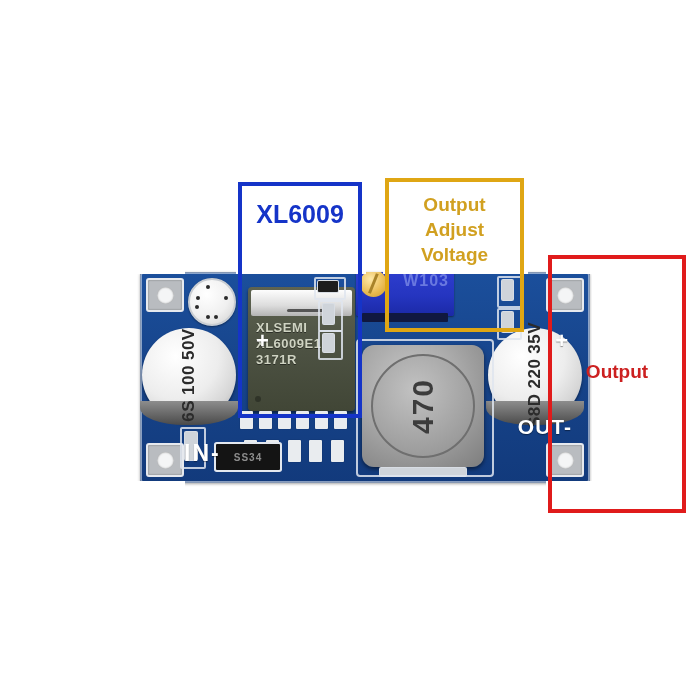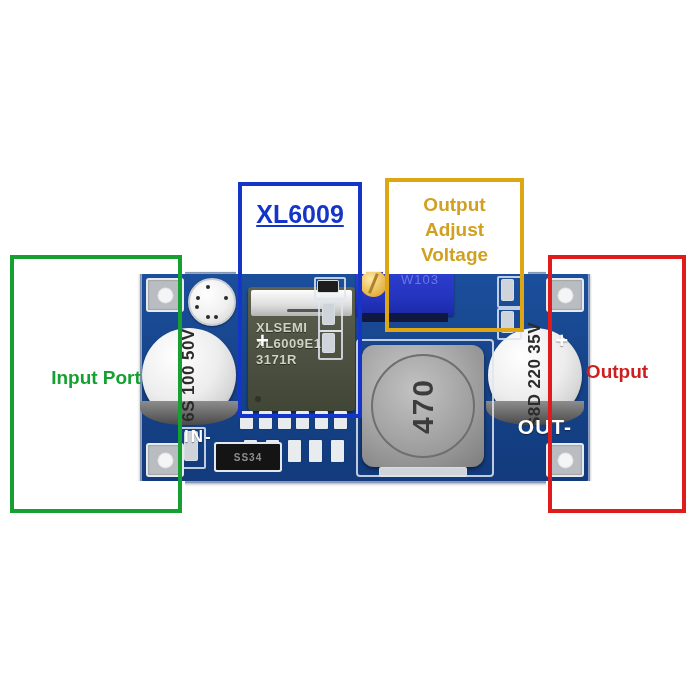--- a/index.html
+++ b/index.html
@@ -73,22 +73,22 @@
       letter-spacing:2px;font-family:"Liberation Sans",sans-serif;}
 
   
   .pot{position:absolute;left:216px;top:-6px;width:98px;height:50px;border-radius:2px;
       background:linear-gradient(180deg,#2f3fd0 0%,#2535c0 60%,#1b29a6 100%);
       box-shadow:0 1px 2px rgba(0,0,0,.45);}
   .pot .screw{position:absolute;left:4px;top:4px;width:27px;height:27px;border-radius:50%;
       background:radial-gradient(circle at 38% 34%,#ffe9a8,#e8b84e 60%,#c99a2e);}
   .pot .screw::after{content:"";position:absolute;left:50%;top:12%;width:3px;height:76%;
       margin-left:-1.5px;background:#a8832a;transform:rotate(22deg);}
-  .pot .lbl{position:absolute;right:15px;top:6px;color:#7f8ee8;font-size:13px;
-      font-weight:normal;letter-spacing:1px;opacity:.75;}
+  .pot .lbl{position:absolute;right:5px;top:6px;color:#7f8ee8;font-size:16px;
+      font-weight:bold;letter-spacing:1px;opacity:.75;}
   .pot .foot{position:absolute;left:6px;right:6px;bottom:-6px;height:9px;background:#10183f;
       border-radius:1px;}
 
   
   .smd{position:absolute;background:#1d1d1d;border-radius:1px;
       box-shadow:0 0 0 1px #d8dde4;}
   .smd.l{background:#cfd4da;}
   .silk-box{position:absolute;border:2px solid #dfe5ee;border-radius:2px;opacity:.85;}
   .diode{position:absolute;background:#141414;border-radius:1px;
       box-shadow:0 0 0 2px #e3e8ef;color:#8d8d8d;font-size:10px;font-weight:bold;
@@ -98,21 +98,21 @@
       font-family:"Liberation Sans",sans-serif;text-shadow:0 1px 1px rgba(0,0,0,.4);}
 
   
   .anno{position:absolute;background:rgba(255,255,255,0);box-sizing:border-box;}
   .anno .cap{position:absolute;left:0;right:0;text-align:center;font-weight:bold;}
 
   #box-input{left:10px;top:255px;width:172px;height:258px;border:4px solid #17a032;}
   #box-input .cap{top:108px;color:#17a032;font-size:19px;}
 
   #box-xl{left:238px;top:182px;width:124px;height:236px;border:4px solid #1534c8;}
-  #box-xl .cap{top:14px;color:#1534c8;font-size:25px;text-decoration:underline;}
+  #box-xl .cap{top:14px;color:#1534c8;font-size:25px;}
 
   #box-vadj{left:385px;top:178px;width:139px;height:154px;border:4px solid #dfa614;}
   #box-vadj .cap{top:10px;color:#d1a020;font-size:19px;line-height:25px;}
 
   #box-output{left:548px;top:255px;width:138px;height:258px;border:4px solid #e01b1b;}
   #box-output .cap{top:100px;color:#cc2020;font-size:19px;line-height:25px;}
 
   
   .mask{position:absolute;background:#ffffff;}
 </style>
@@ -205,37 +205,34 @@
     <div class="smd l" style="left:362px;top:40px;width:11px;height:20px;"></div>
     <div class="silk-box" style="left:357px;top:36px;width:21px;height:28px;"></div>
 
     <div class="smd l" style="left:45px;top:160px;width:12px;height:28px;"></div>
     <div class="silk-box" style="left:40px;top:155px;width:22px;height:38px;"></div>
 
     <div class="diode" style="left:76px;top:172px;width:64px;height:26px;">
       <span>SS34</span>
     </div>
 
-    <div class="silk" style="left:44px;bottom:36px;font-size:17px;letter-spacing:2px;">IN-</div>
+    <div class="silk" style="left:44px;bottom:16px;font-size:23px;letter-spacing:2px;">IN-</div>
     <div class="silk" style="left:116px;top:56px;font-size:22px;">+</div>
     <div class="silk" style="right:22px;top:56px;font-size:22px;">+</div>
     <div class="silk" style="right:18px;bottom:44px;font-size:21px;letter-spacing:1px;">OUT-</div>
   </div>
 
   <div class="mask" style="left:0px;top:250px;width:185px;height:24px;"></div>
   <div class="mask" style="left:0px;top:481px;width:185px;height:40px;"></div>
   <div class="mask" style="left:236px;top:176px;width:130px;height:98px;"></div>
   <div class="mask" style="left:383px;top:172px;width:145px;height:102px;"></div>
   <div class="mask" style="left:546px;top:250px;width:145px;height:24px;"></div>
   <div class="mask" style="left:546px;top:481px;width:145px;height:40px;"></div>
   <div class="mask" style="left:592px;top:250px;width:100px;height:270px;"></div>
 
-  <div class="anno" id="box-input">
-    <div class="cap">Input Port</div>
-  </div>
 
   <div class="anno" id="box-xl">
     <div class="cap">XL6009</div>
   </div>
 
   <div class="anno" id="box-vadj">
     <div class="cap">
       <div>Output</div>
       <div>Adjust</div>
       <div>Voltage</div>

